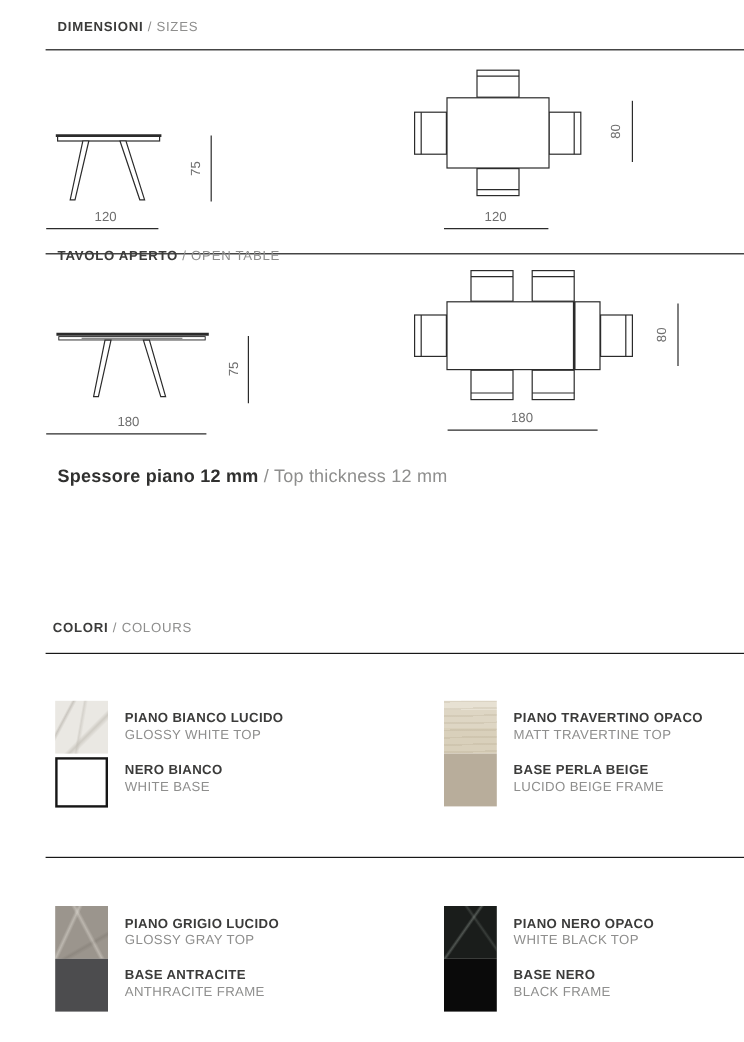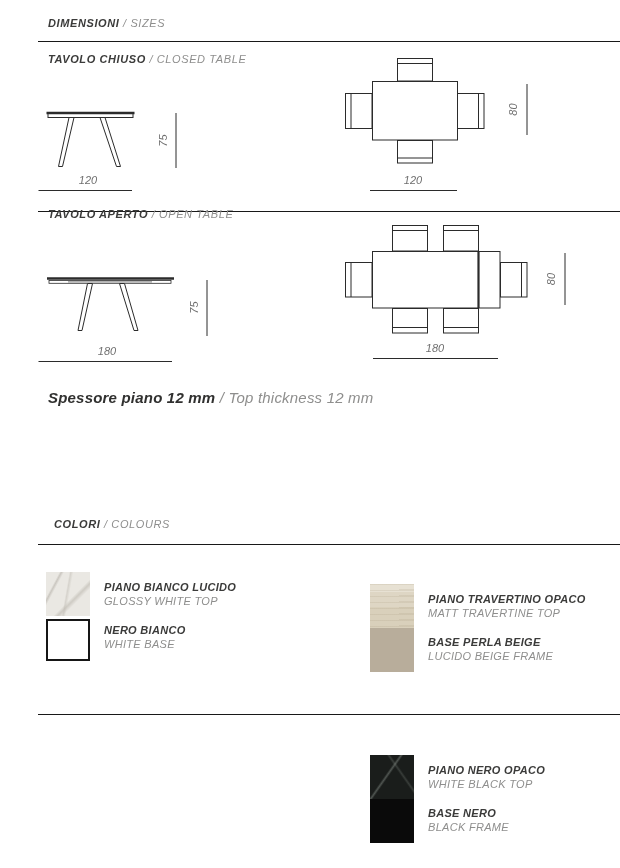--- a/index.html
+++ b/index.html
@@ -1,18 +1,18 @@
 <!DOCTYPE html>
 <html><head>
 <meta charset="utf-8">
 <style>
   html,body{margin:0;padding:0;background:#ffffff;}
   .page{
     position:relative;width:620px;height:868px;background:#ffffff;overflow:hidden;
-    font-family:"Liberation Sans", sans-serif;color:#3b3b3a;font-style:italic;
+    font-family:"Liberation Sans", sans-serif;color:#3b3b3a;
   }
   .abs{position:absolute;}
   .sec-title{font-size:11px;letter-spacing:.6px;white-space:nowrap;}
   .it{font-weight:700;color:#3b3b3a;}
   .en{font-weight:400;color:#8e8e8d;}
   .sep{font-weight:400;color:#8e8e8d;}
   .rule{position:absolute;height:1px;background:#181818;left:38px;width:582px;}
   .thickness{font-size:15px;letter-spacing:.2px;white-space:nowrap;}
   .thickness .it{font-weight:700;color:#30302f;}
   .thickness .en{color:#8e8e8d;}
@@ -52,23 +52,20 @@
 </head>
 <body>
 
 <div class="page">
 
   <div class="abs sec-title" style="left:48px;top:17px;">
     <span class="it">DIMENSIONI</span><span class="sep"> / </span><span class="en">SIZES</span>
   </div>
   <div class="rule" style="top:41px;"></div>
 
-  <div class="abs sec-title" style="left:48px;top:53px;">
-    <span class="it">TAVOLO CHIUSO</span><span class="sep"> / </span><span class="en">CLOSED TABLE</span>
-  </div>
 
   <svg class="abs" style="left:38px;top:105px;" width="150" height="92" viewBox="0 0 150 92">
     <g stroke="#2b2b2b" stroke-width="1" fill="#ffffff">
       <rect x="10" y="8.5" width="85" height="4"></rect>
       <line x1="8.5" y1="8" x2="96.5" y2="8" stroke-width="2.4"></line>
       <polygon points="31,12.5 36,12.5 24.5,61.5 20.5,61.5"></polygon>
       <polygon points="62,12.5 67,12.5 82.5,61.5 78.5,61.5"></polygon>
     </g>
     <g stroke="#2b2b2b" stroke-width="1">
       <line x1="138" y1="8" x2="138" y2="63"></line>
@@ -142,26 +139,26 @@
       <line x1="33" y1="143.5" x2="158" y2="143.5"></line>
     </g>
     <text transform="translate(215 64) rotate(-90)" text-anchor="middle">80</text>
     <text x="95" y="137" text-anchor="middle">180</text>
   </svg>
 
   <div class="abs thickness" style="left:48px;top:389px;text-align:center;">
     <span class="it">Spessore piano 12 mm</span><span class="sep"> / </span><span class="en">Top thickness 12 mm</span>
   </div>
 
-  <div class="abs sec-title" style="left:54px;top:518px;">
+  <div class="abs sec-title" style="left:44px;top:518px;">
     <span class="it">COLORI</span><span class="sep"> / </span><span class="en">COLOURS</span>
   </div>
   <div class="rule" style="top:544px;"></div>
 
-  <div class="colour-item" style="left:46px;top:572px;">
+  <div class="colour-item" style="left:46px;top:584px;">
     <div class="swatches">
       <div class="swatch sw-white-marble"></div>
       <div class="swatch sw-white"></div>
     </div>
     <div class="labels">
       <div class="grp grp-top">
         <span class="it">PIANO BIANCO LUCIDO</span>
         <span class="en">GLOSSY WHITE TOP</span>
       </div>
       <div class="grp grp-base">
@@ -183,20 +180,36 @@
       </div>
       <div class="grp grp-base">
         <span class="it">BASE PERLA BEIGE</span>
         <span class="en">LUCIDO BEIGE FRAME</span>
       </div>
     </div>
   </div>
 
   <div class="rule" style="top:714px;"></div>
 
+  <div class="colour-item" style="left:46px;top:755px;">
+    <div class="swatches">
+      <div class="swatch sw-gray-marble"></div>
+      <div class="swatch sw-anthracite"></div>
+    </div>
+    <div class="labels">
+      <div class="grp grp-top">
+        <span class="it">PIANO GRIGIO LUCIDO</span>
+        <span class="en">GLOSSY GRAY TOP</span>
+      </div>
+      <div class="grp grp-base">
+        <span class="it">BASE ANTRACITE</span>
+        <span class="en">ANTHRACITE FRAME</span>
+      </div>
+    </div>
+  </div>
 
   <div class="colour-item" style="left:370px;top:755px;">
     <div class="swatches">
       <div class="swatch sw-black-marble"></div>
       <div class="swatch sw-black"></div>
     </div>
     <div class="labels">
       <div class="grp grp-top">
         <span class="it">PIANO NERO OPACO</span>
         <span class="en">WHITE BLACK TOP</span>

